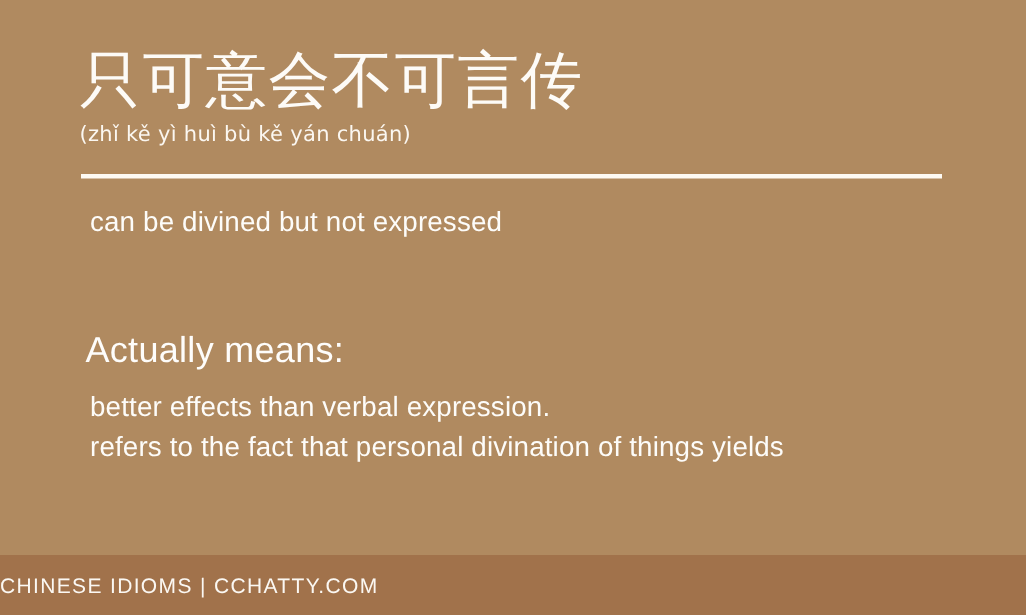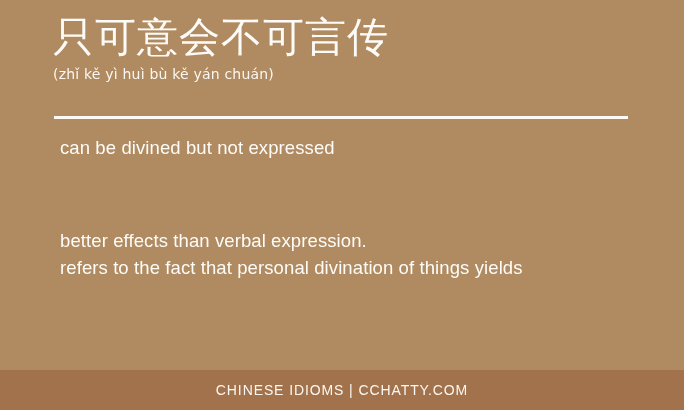--- a/index.html
+++ b/index.html
@@ -18,21 +18,21 @@
     height: 410px;
     background: #b08a60;
     overflow: hidden;
     box-sizing: border-box;
   }
 
   
   .header {
     position: absolute;
     left: 53px;
-    top: 12px;
+    top: 28px;
     width: 580px;
   }
 
   .idiom-hanzi {
     font-family: "DejaVu Sans", "Liberation Sans", sans-serif;
     font-size: 41px;
     line-height: 50px;
     color: #fdfbf7;
     letter-spacing: 1px;
     white-space: nowrap;
@@ -95,21 +95,20 @@
   
   .footer-bar {
     position: absolute;
     left: 0;
     right: 0;
     top: 370px;
     height: 40px;
     background: #a1724b;
     display: flex;
     align-items: center;
-    justify-content: center;
   }
 
   .footer-text {
     font-family: "Liberation Sans", "DejaVu Sans", sans-serif;
     font-size: 14px;
     line-height: 18px;
     color: #fbf8f3;
     letter-spacing: 0.9px;
     white-space: nowrap;
   }
@@ -124,20 +123,21 @@
     <div class="idiom-pinyin">(zhǐ kě yì huì bù kě yán chuán)</div>
   </div>
 
   <div class="divider"></div>
 
   <div class="body-block block-literal">
     <div class="section-line">can be divined but not expressed</div>
   </div>
 
   <div class="body-block block-actual">
+    <div class="section-heading">Actually means:</div>
     <div class="section-line">better effects than verbal expression.</div>
     <div class="section-line">refers to the fact that personal divination of things yields</div>
   </div>
 
   <div class="footer-bar">
     <div class="footer-text">CHINESE IDIOMS | CCHATTY.COM</div>
   </div>
 
 </div>
 

